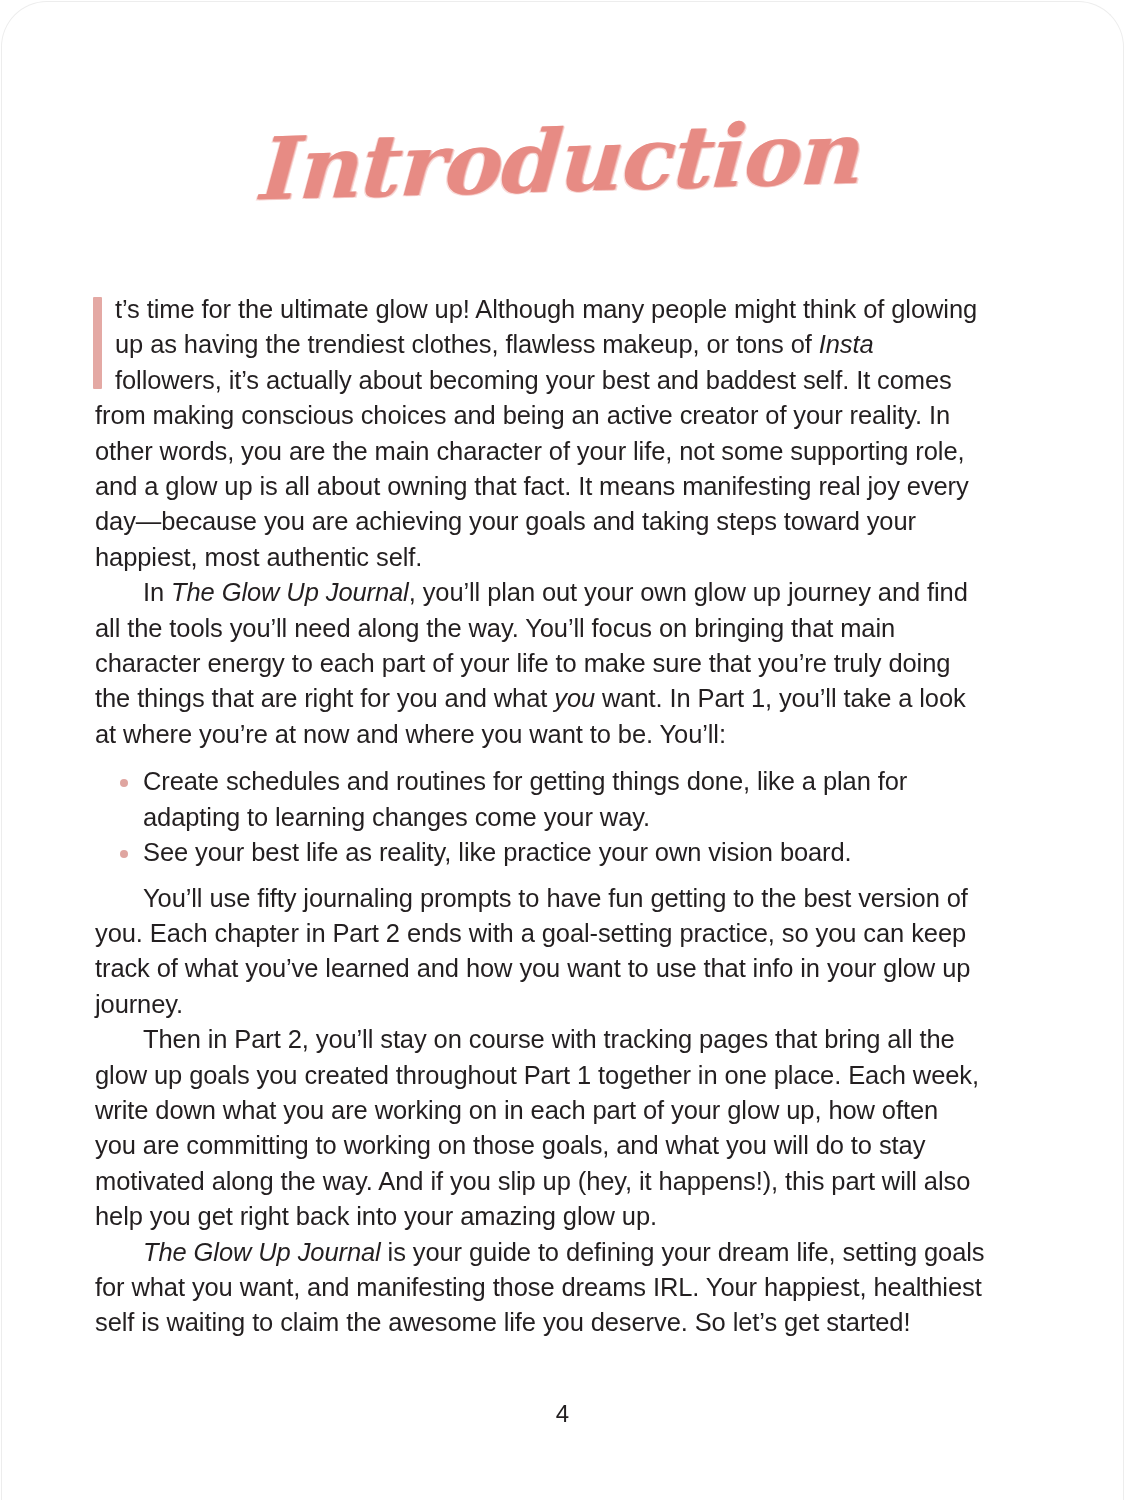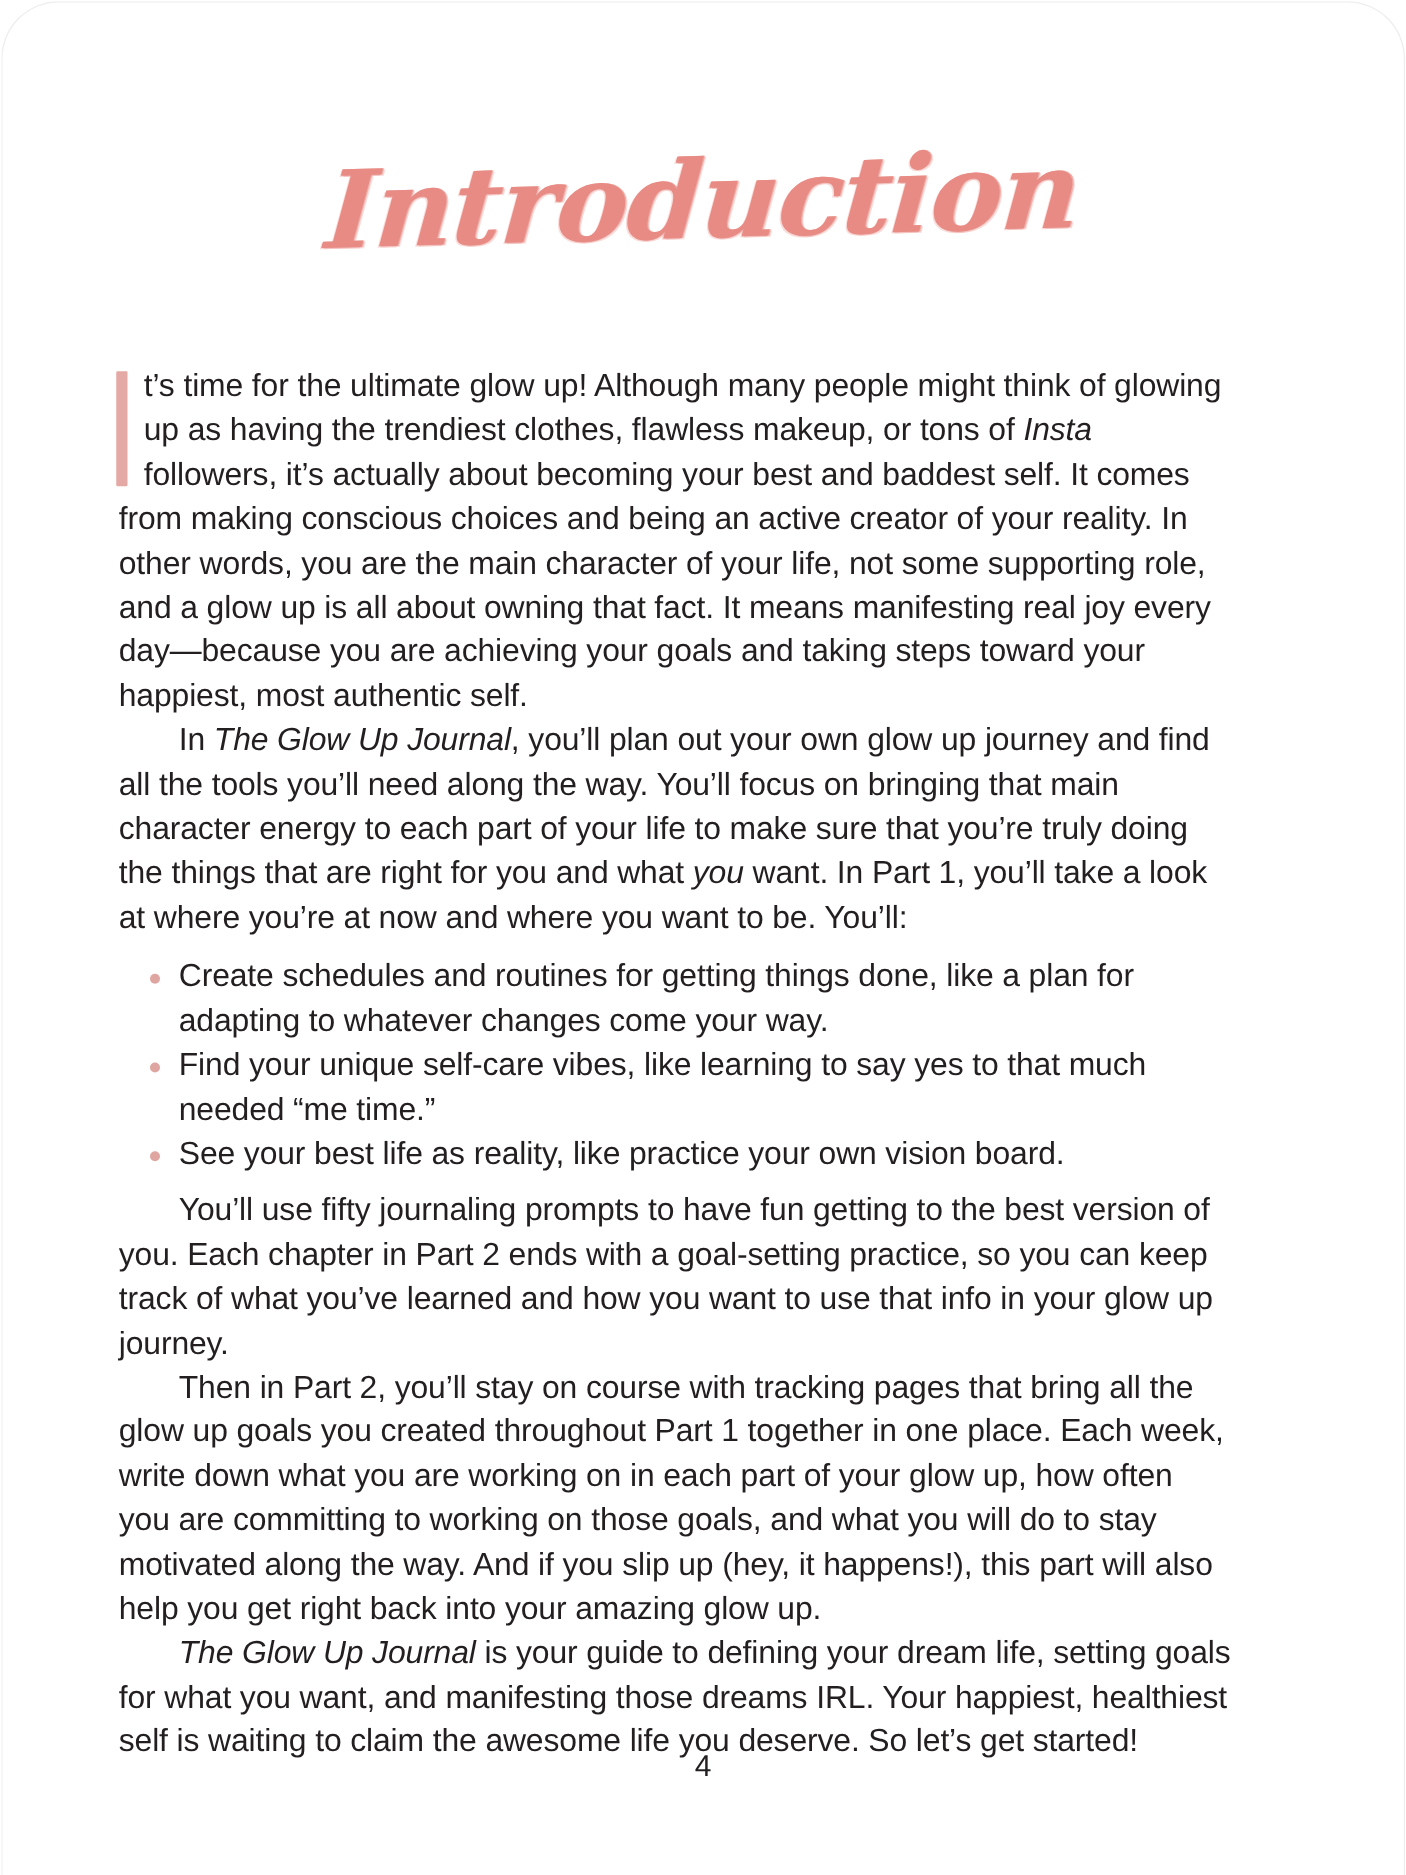--- a/index.html
+++ b/index.html
@@ -156,25 +156,21 @@
       <span>t’s time for the ultimate glow up! Although many people might think of glowing up as having the trendiest clothes, flawless makeup, or tons of </span><em>Insta</em><span> followers, it’s actually about becoming your best and baddest self. It comes from making conscious choices and being an active creator of your reality. In other words, you are the main character of your life, not some supporting role, and a glow up is all about owning that fact. It means manifesting real joy every day—because you are achieving your goals and taking steps toward your happiest, most authentic self.</span>
     </p>
 
     <p class="para indent">
       <span>In </span><em>The Glow Up Journal</em><span>, you’ll plan out your own glow up journey and find all the tools you’ll need along the way. You’ll focus on bringing that main character energy to each part of your life to make sure that you’re truly doing the things that are right for you and what </span><em>you</em><span> want. In Part 1, you’ll take a look at where you’re at now and where you want to be. You’ll:</span>
     </p>
 
     <ul class="bullets">
       <li>
         <span class="dot"></span>
-        <span>Create schedules and routines for getting things done, like a plan for adapting to whatever changes come your way.</span>
-      </li>
-      <li>
-        <span class="dot"></span>
-        <span>Find your unique self-care vibes, like learning to say yes to that much needed “me time.”</span>
+        <span>Create schedules and routines for getting things done, like a plan for adapting to learning changes come your way.</span>
       </li>
       <li>
         <span class="dot"></span>
         <span>See your best life as reality, like practice your own vision board.</span>
       </li>
     </ul>
 
     <p class="para indent">You’ll use fifty journaling prompts to have fun getting to the best version of you. Each chapter in Part 2 ends with a goal-setting practice, so you can keep track of what you’ve learned and how you want to use that info in your glow up journey.</p>
 
     <p class="para indent">Then in Part 2, you’ll stay on course with tracking pages that bring all the glow up goals you created throughout Part 1 together in one place. Each week, write down what you are working on in each part of your glow up, how often you are committing to working on those goals, and what you will do to stay motivated along the way. And if you slip up (hey, it happens!), this part will also help you get right back into your amazing glow up.</p>

